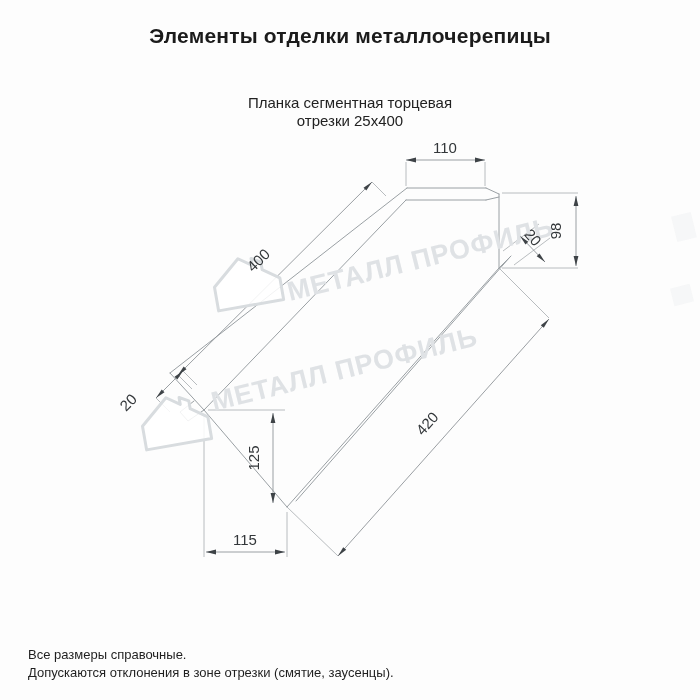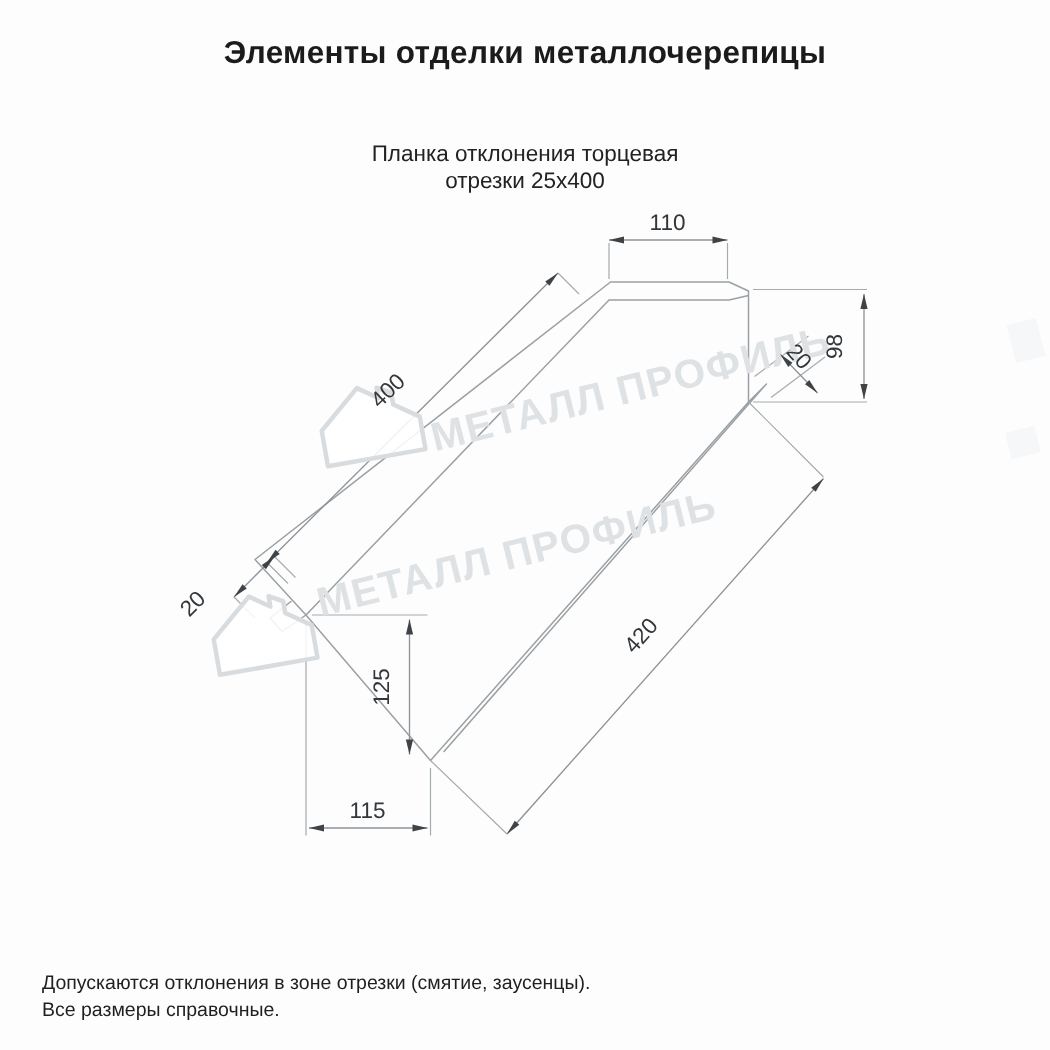--- a/index.html
+++ b/index.html
@@ -22,21 +22,21 @@
   .artifact{fill:#f2f3f5;opacity:.7;}
 </style>
 </head>
 <body>
 
 <div class="page">
 
   <div class="title">Элементы отделки металлочерепицы</div>
 
   <div class="subtitle">
-    <div>Планка отклонения торцевая</div>
+    <div>Планка сегментная торцевая</div>
     <div>отрезки 25х400</div>
   </div>
 
   <svg class="drawing" width="700" height="700" viewBox="0 0 700 700">
 
     <g>
       <path class="ln" d="
         M407,188 H486
         M406,200 H486
         M486,188 L499,194
@@ -116,17 +116,17 @@
       <text class="dimtext" transform="translate(529,241) rotate(48)">20</text>
       <text class="dimtext" transform="translate(262,264) rotate(-44)">400</text>
       <text class="dimtext" transform="translate(431,427) rotate(-48)">420</text>
       <text class="dimtext" transform="translate(132,406) rotate(-45)">20</text>
       <text class="dimtext" transform="translate(259,458) rotate(-90)">125</text>
       <text class="dimtext" x="245" y="545">115</text>
     </g>
   </svg>
 
   <div class="footer">
+    <div>Все размеры справочные.</div>
     <div>Допускаются отклонения в зоне отрезки (смятие, заусенцы).</div>
-    <div>Все размеры справочные.</div>
   </div>
 
 </div>
 
 </body></html>

